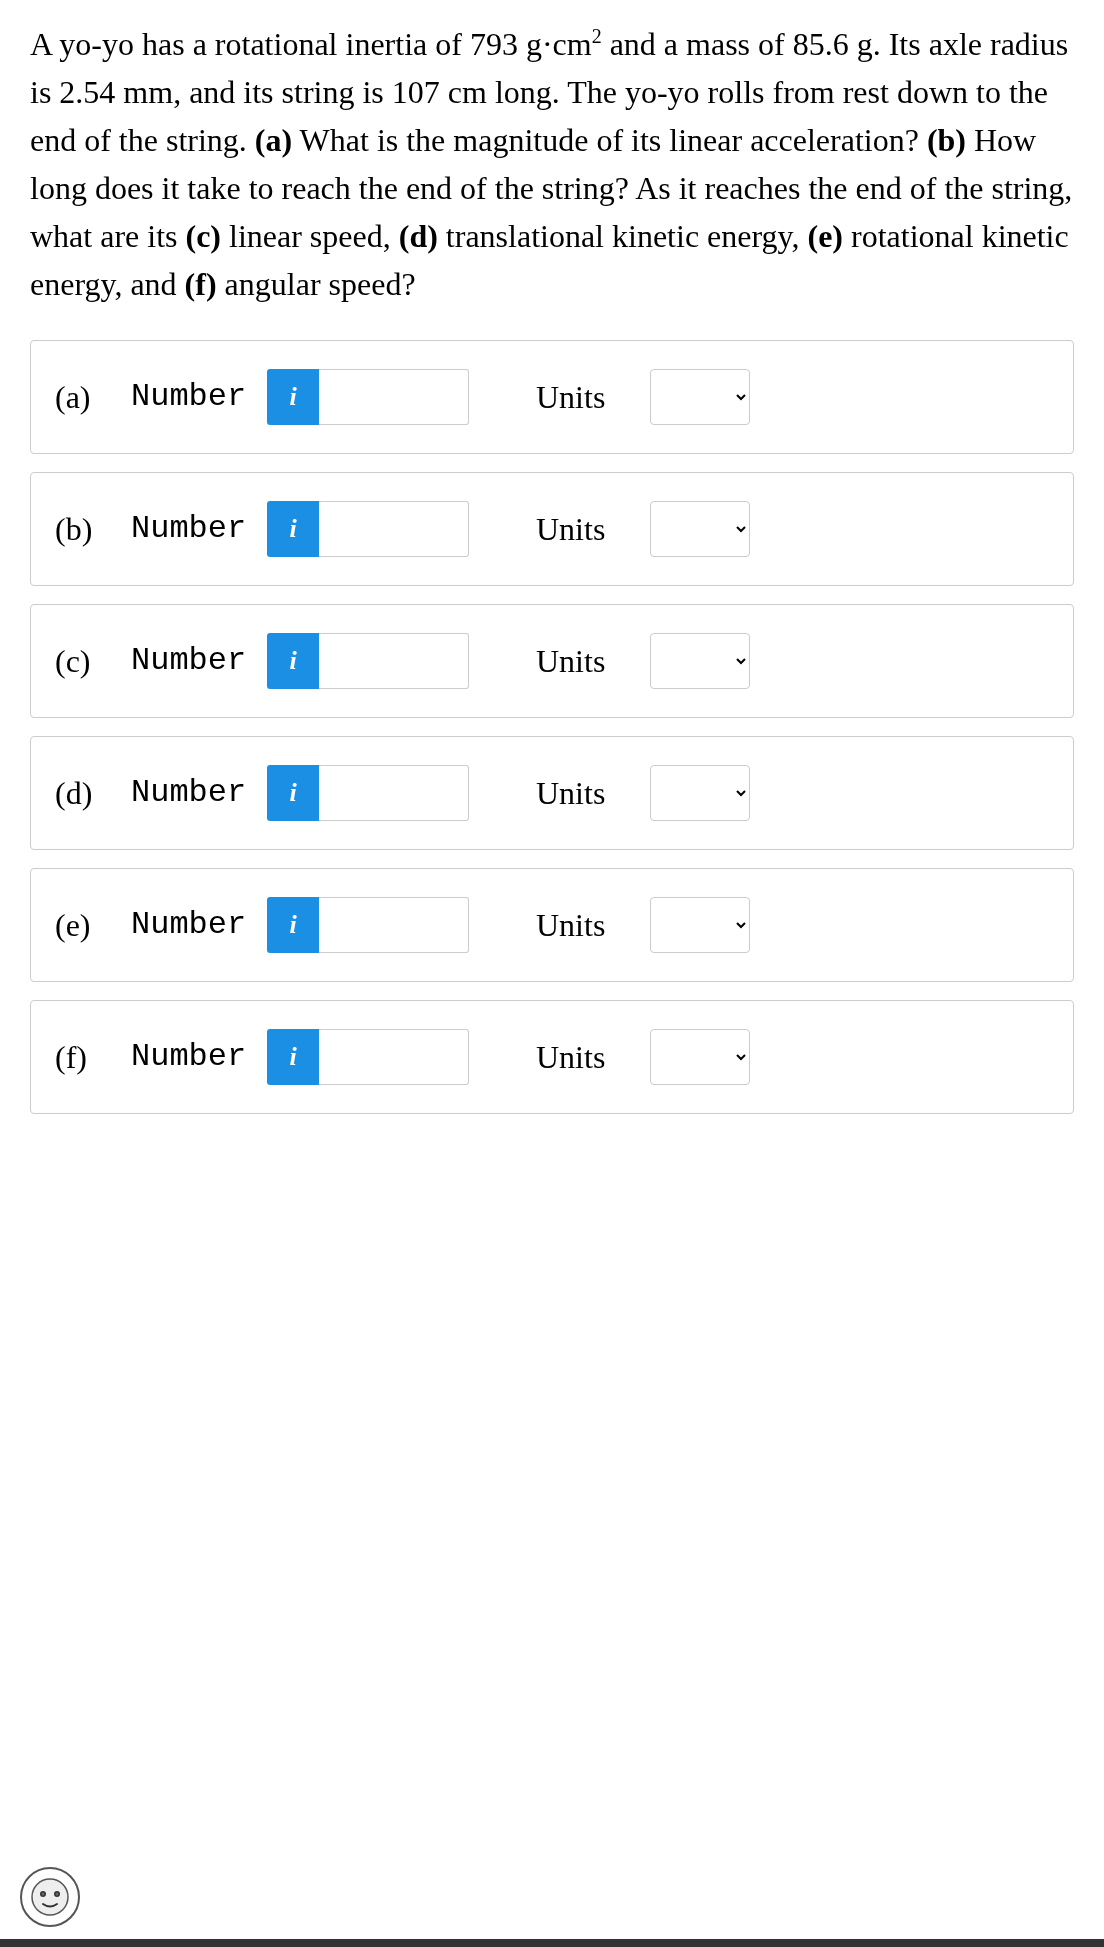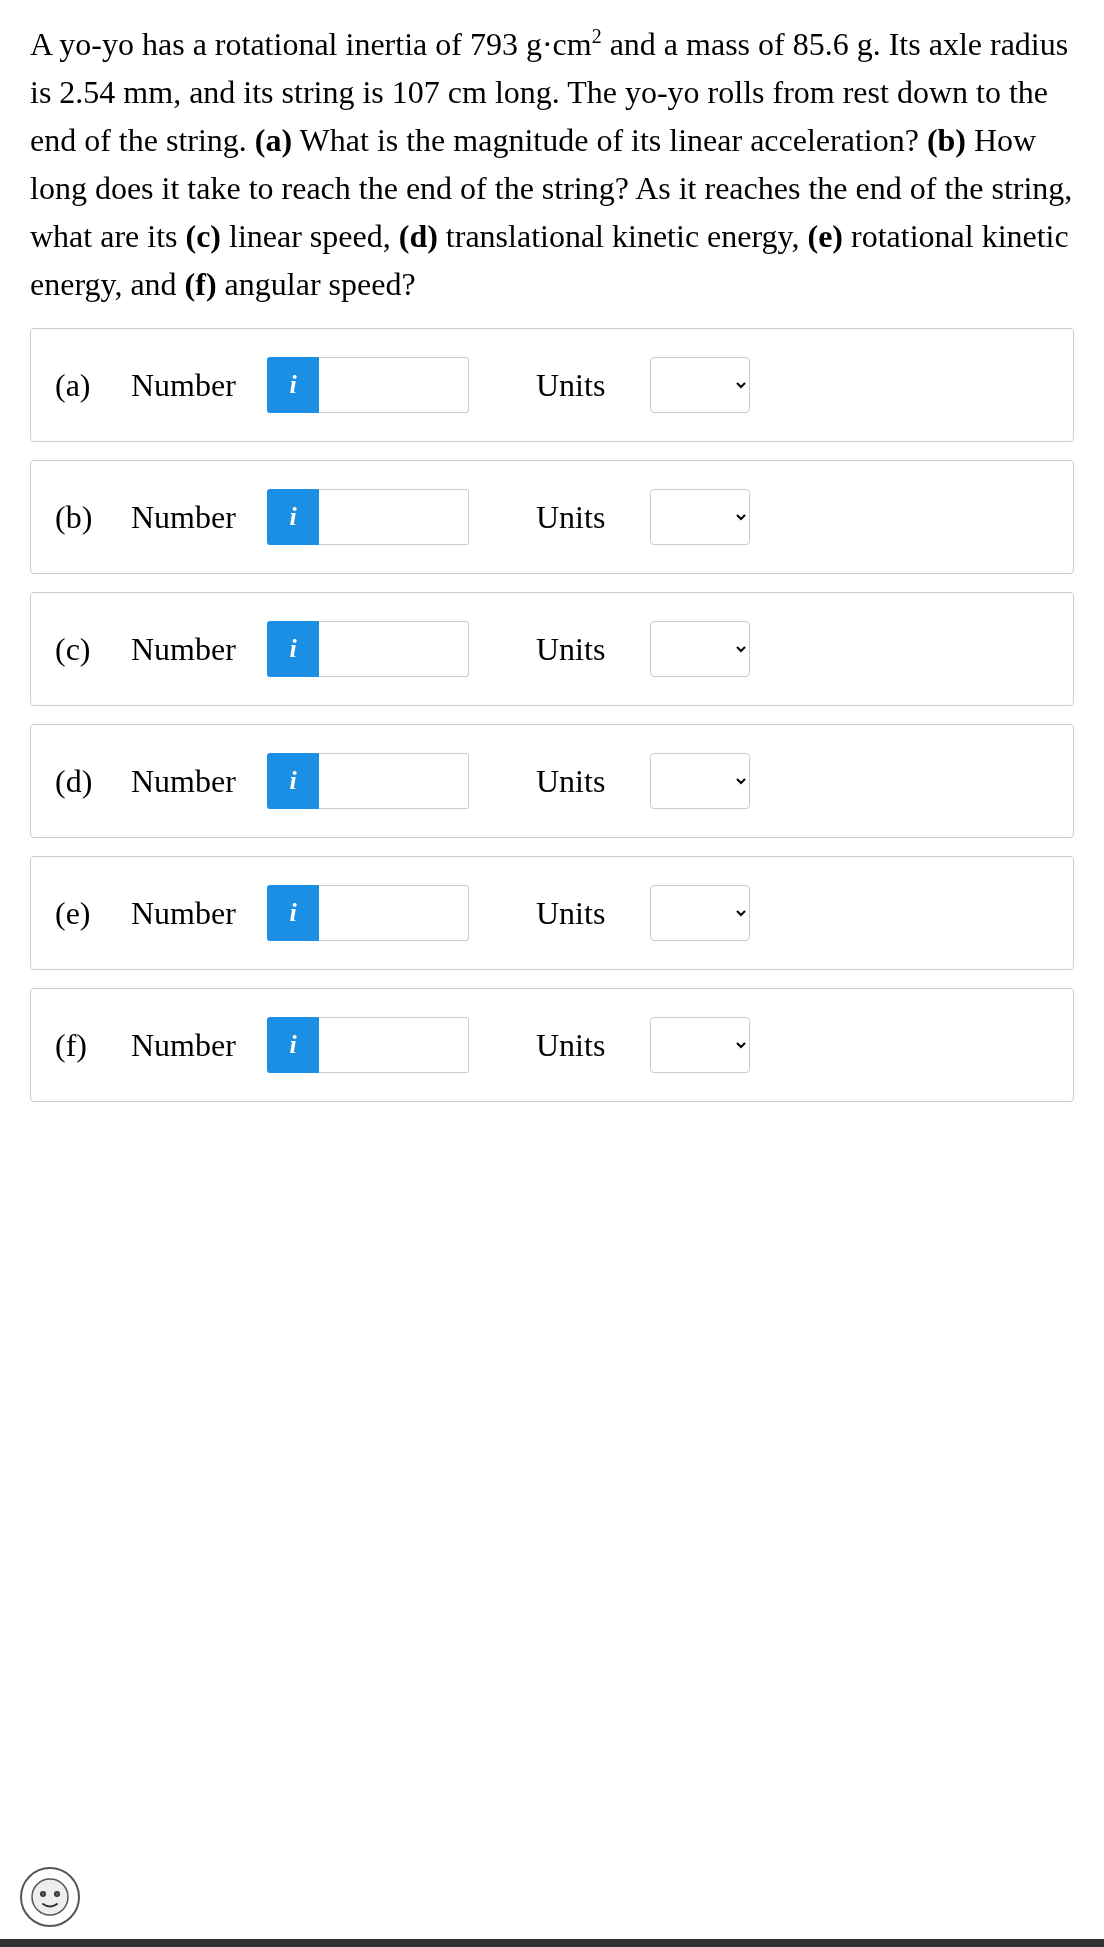--- a/index.html
+++ b/index.html
@@ -13,21 +13,21 @@
       background: #ffffff;
       width: 1104px;
       min-height: 1947px;
       padding: 20px 30px;
       font-size: 32px;
       line-height: 1.45;
       color: #000000;
     }
 
     .problem-text {
-      margin-bottom: 20px;
+      margin-bottom: 32px;
       font-size: 32px;
       line-height: 1.5;
     }
 
     .problem-text sup {
       font-size: 20px;
     }
 
     .answer-row {
       border: 1.5px solid #cccccc;
@@ -42,21 +42,21 @@
     .part-label {
       font-size: 32px;
       font-weight: normal;
       min-width: 60px;
       font-family: Georgia, serif;
     }
 
     .number-label {
       font-size: 32px;
       min-width: 120px;
-      font-family: Liberation Serif, serif;
+      font-family: Liberation Mono, monospace;
     }
 
     .info-input-group {
       display: flex;
       align-items: stretch;
       height: 56px;
       min-width: 220px;
     }
 
     .info-btn {

